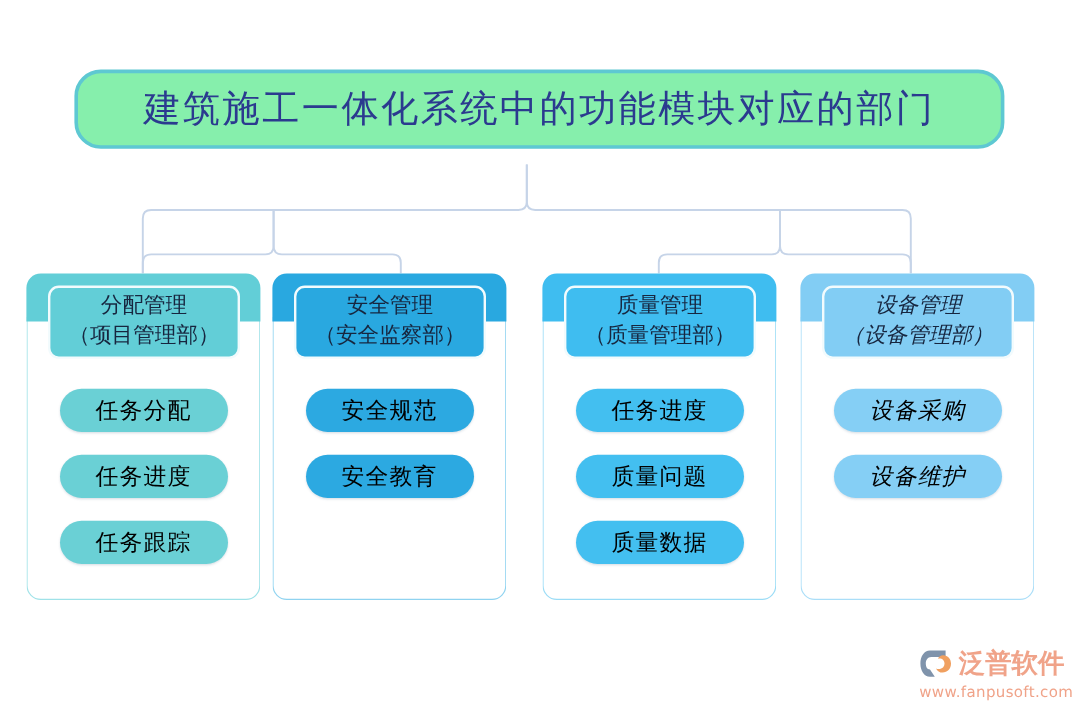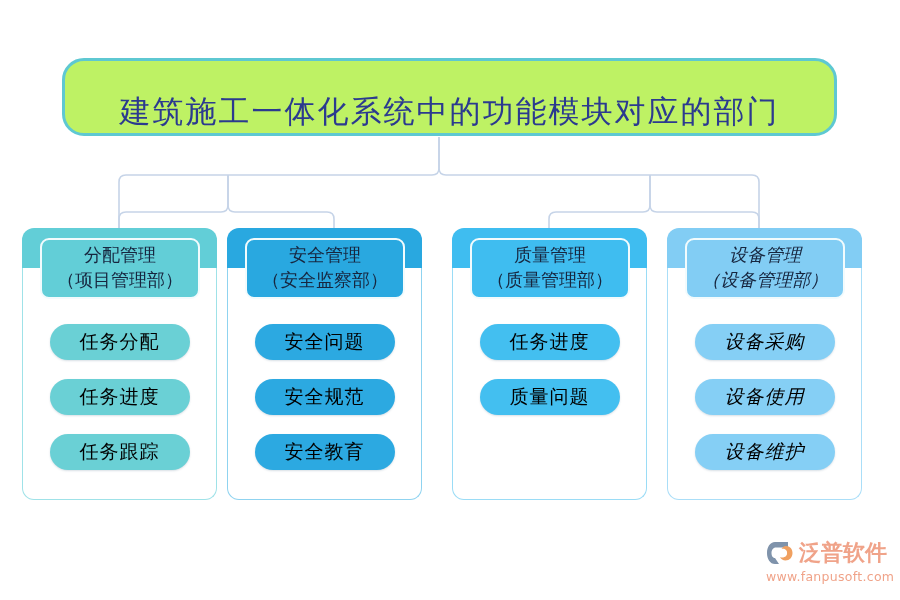--- a/index.html
+++ b/index.html
@@ -7,23 +7,23 @@
     width:900px;height:600px;
     background:#ffffff;
     font-family:"DejaVu Serif","Liberation Serif",serif;
     overflow:hidden;
     position:relative;
   }
   #stage{position:relative;width:900px;height:600px;}
 
   
   .title-box{
-    position:absolute;left:62px;top:58px;width:775px;height:78px;
-    border:3px solid #5ec8d2;border-radius:22px;background:#bef264;
-    display:flex;align-items:flex-end;justify-content:center;
+    position:absolute;left:62px;top:58px;width:775px;height:66px;
+    border:3px solid #5ec8d2;border-radius:22px;background:#86efac;
+    display:flex;align-items:center;justify-content:center;
     box-sizing:border-box;
   }
   .title-text{
     font-size:31px;color:#2b3a8f;letter-spacing:2px;
     font-family:"DejaVu Serif","Liberation Serif",serif;
     white-space:nowrap;
   }
 
   
   .connector-svg{position:absolute;left:0;top:0;width:900px;height:600px;pointer-events:none;}
@@ -128,49 +128,48 @@
   </div>
 
   <div class="card" id="card-1">
     <div class="body" style="border-color: rgb(143, 211, 240);"></div>
     <div class="band" style="background: rgb(41, 168, 224);"></div>
     <div class="head-box" style="background: rgb(41, 168, 224);">
       <span class="head-line">安全管理</span>
       <span class="head-line">（安全监察部）</span>
     </div>
     <div class="items">
-      <div class="pill" style="background: rgb(44, 169, 225);">安全问题</div>
       <div class="pill" style="background: rgb(44, 169, 225);">安全规范</div>
       <div class="pill" style="background: rgb(44, 169, 225);">安全教育</div>
     </div>
   </div>
 
   <div class="card" id="card-2">
     <div class="body" style="border-color: rgb(154, 220, 246);"></div>
     <div class="band" style="background: rgb(63, 189, 240);"></div>
     <div class="head-box" style="background: rgb(63, 189, 240);">
       <span class="head-line">质量管理</span>
       <span class="head-line">（质量管理部）</span>
     </div>
     <div class="items">
       <div class="pill" style="background: rgb(67, 191, 240);">任务进度</div>
       <div class="pill" style="background: rgb(67, 191, 240);">质量问题</div>
+      <div class="pill" style="background: rgb(67, 191, 240);">质量数据</div>
     </div>
   </div>
 
   <div class="card" id="card-3">
     <div class="body" style="border-color: rgb(170, 222, 248);"></div>
     <div class="band" style="background: rgb(130, 205, 244);"></div>
     <div class="head-box" style="background: rgb(130, 205, 244);">
       <span class="head-line">设备管理</span>
       <span class="head-line">（设备管理部）</span>
     </div>
     <div class="items">
       <div class="pill" style="background: rgb(133, 207, 245);">设备采购</div>
-      <div class="pill" style="background: rgb(133, 207, 245);">设备使用</div>
       <div class="pill" style="background: rgb(133, 207, 245);">设备维护</div>
     </div>
   </div>
 
   <div class="watermark">
     <div class="wm-row">
       <div class="wm-mark">
         <svg width="30" height="30" viewBox="0 0 30 30">
           <path d="M22,4 L9,4 C4,4 1,9 1,15 C1,21 4,26 9,26 L13,26 L9,20 C6.5,20 5.5,17.5 5.5,15 C5.5,12 7,9.5 10,9.5 L22,9.5 Z" fill="#7f93ab"></path>
           <path d="M20,8 C24,8 26.5,11 26.5,15 C26.5,19.5 23.5,22.5 19.5,22.5 C17,22.5 15,21 14,19 C16,20 18.5,19.5 20,18 C21.5,16.5 21.5,13.5 20,12 C18.8,10.8 17,10.5 15.5,11 C16.5,9.2 18,8 20,8 Z" fill="#f0a060"></path>

